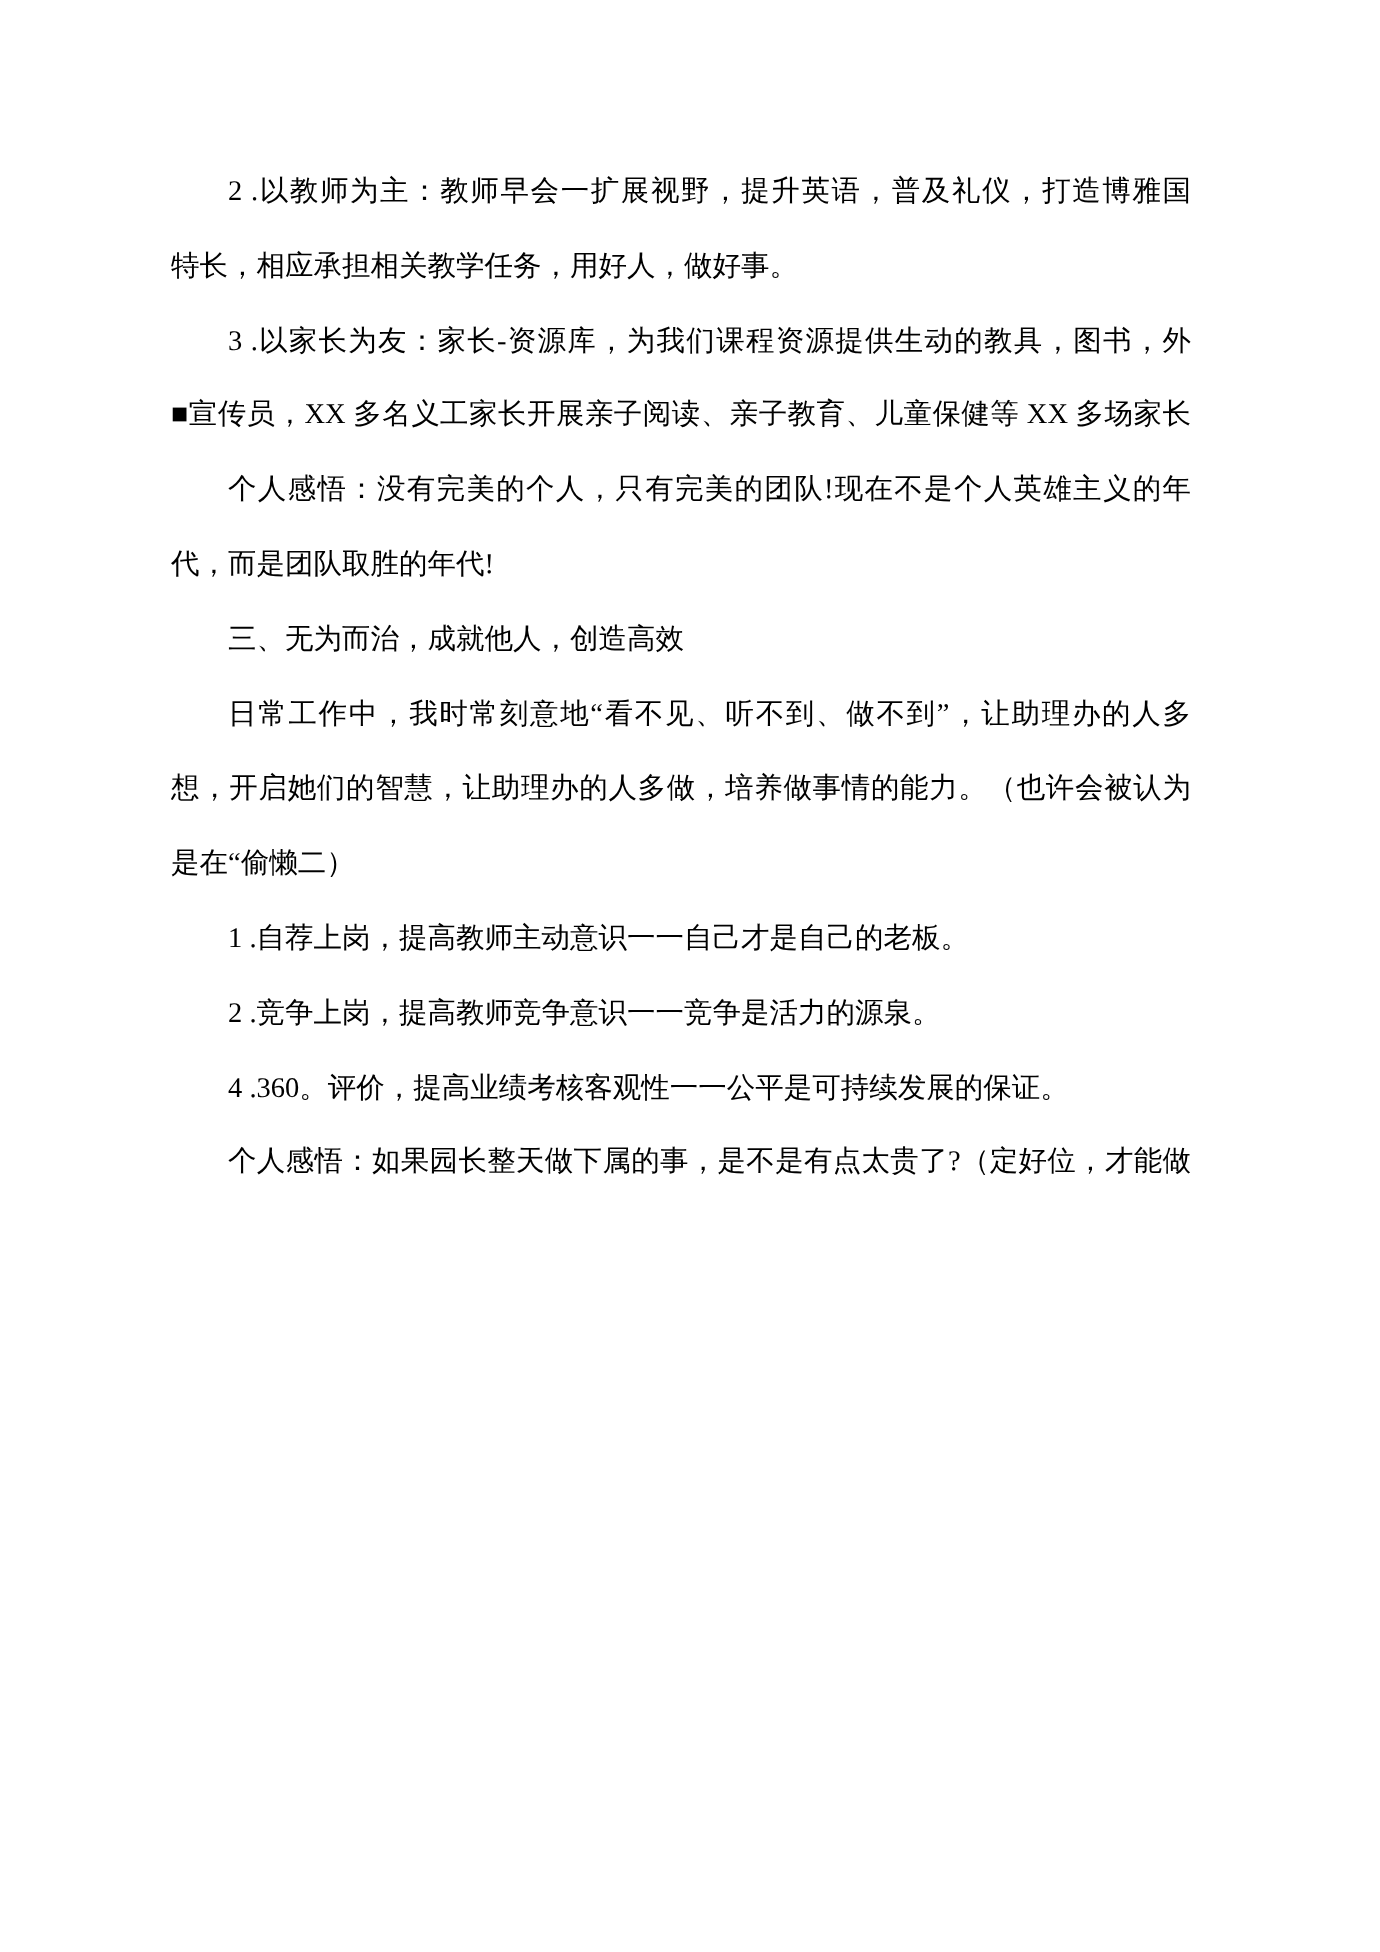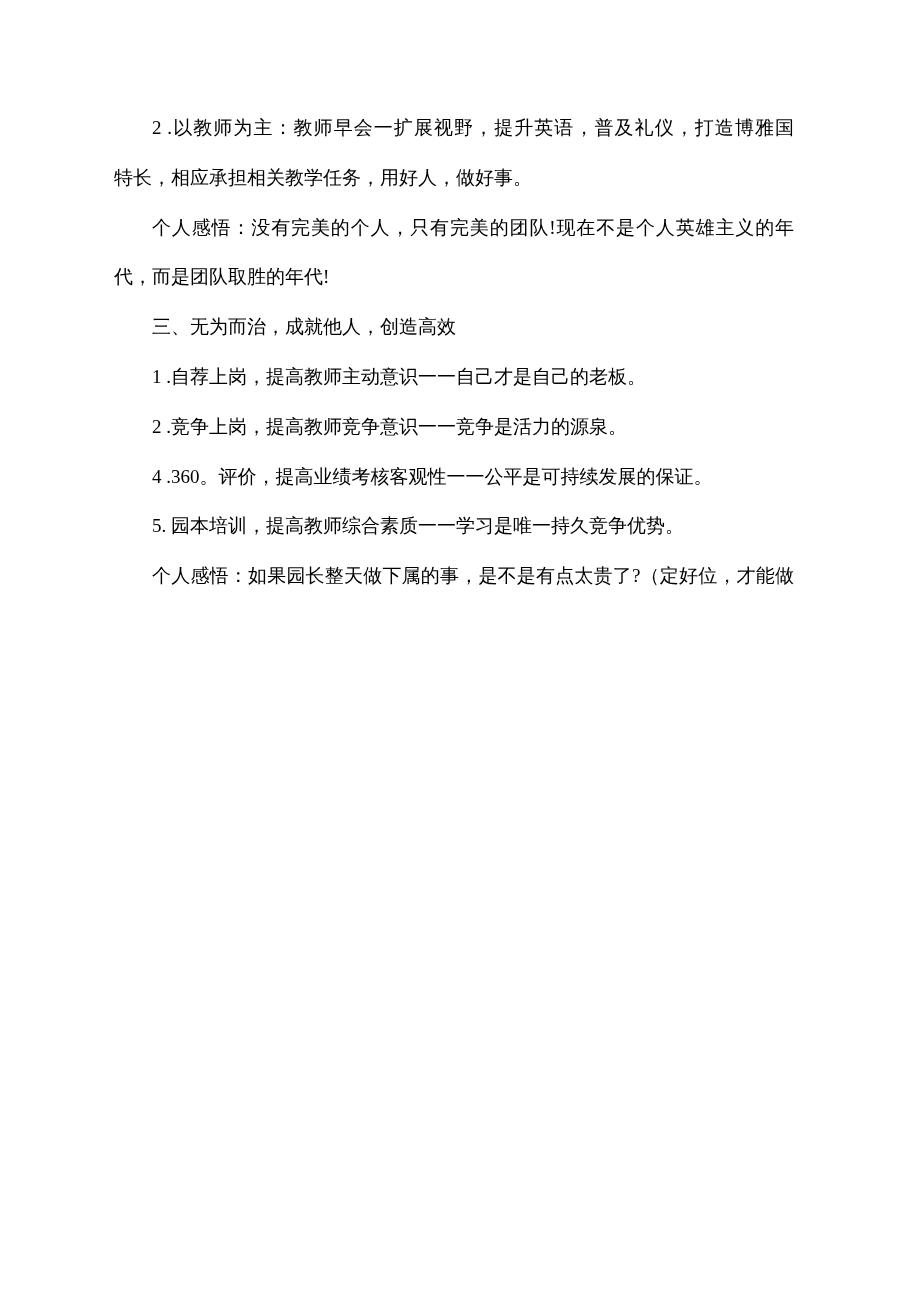--- a/index.html
+++ b/index.html
@@ -47,48 +47,52 @@
 
 <div class="page">
   <div class="doc">
 
     <div class="para">
       <span class="line first fill">2 .以教师为主：教师早会一扩展视野，提升英语，普及礼仪，打造博雅国</span>
       <span class="line">特长，相应承担相关教学任务，用好人，做好事。</span>
     </div>
 
     <div class="para">
+      <span class="line first fill">3 .以家长为友：家长-资源库，为我们课程资源提供生动的教具，图书，外</span>
+      <span class="line fill">■宣传员，XX 多名义工家长开展亲子阅读、亲子教育、儿童保健等 XX 多场家长</span>
     </div>
 
     <div class="para">
       <span class="line first fill">个人感悟：没有完美的个人，只有完美的团队!现在不是个人英雄主义的年</span>
       <span class="line">代，而是团队取胜的年代!</span>
     </div>
 
     <div class="para">
       <span class="line first">三、无为而治，成就他人，创造高效</span>
     </div>
 
+    <div class="para">
+      <span class="line first fill">日常工作中，我时常刻意地“看不见、听不到、做不到”，让助理办的人多</span>
+      <span class="line fill">想，开启她们的智慧，让助理办的人多做，培养做事情的能力。（也许会被认为</span>
+      <span class="line">是在“偷懒二）</span>
+    </div>
 
 
     <div class="para">
       <span class="line first">1 .自荐上岗，提高教师主动意识一一自己才是自己的老板。</span>
     </div>
 
     <div class="para">
       <span class="line first">2 .竞争上岗，提高教师竞争意识一一竞争是活力的源泉。</span>
     </div>
 
 
     <div class="para">
       <span class="line first">4 .360。评价，提高业绩考核客观性一一公平是可持续发展的保证。</span>
     </div>
 
-    <div class="para">
-      <span class="line first">5. 园本培训，提高教师综合素质一一学习是唯一持久竞争优势。</span>
-    </div>
 
     <div class="para">
       <span class="line first fill">个人感悟：如果园长整天做下属的事，是不是有点太贵了?（定好位，才能做</span>
     </div>
 
   </div>
 </div>
 
 </body></html>

